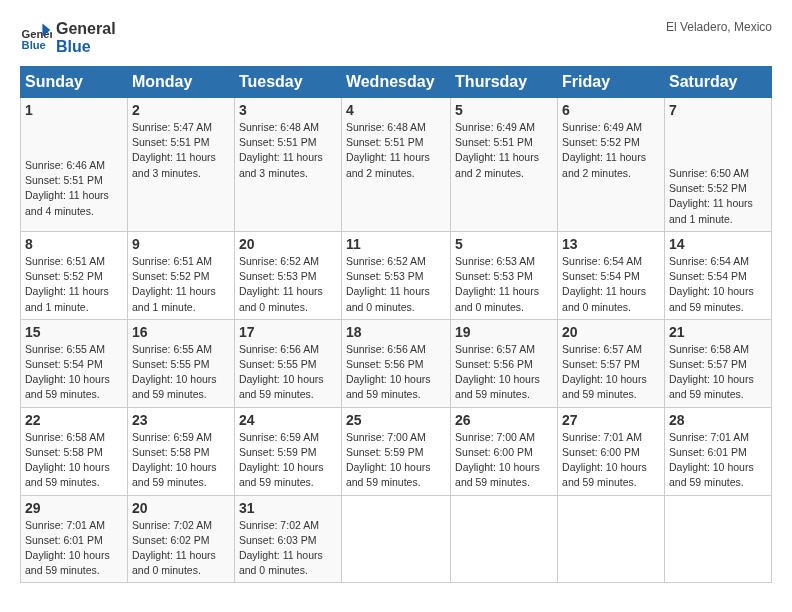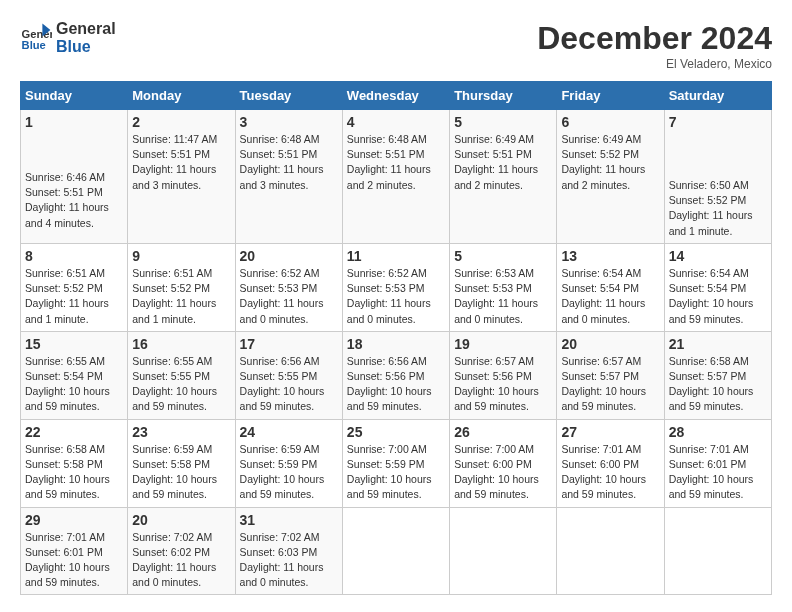--- a/index.html
+++ b/index.html
@@ -41,21 +41,21 @@
     table {
       width: 100%;
       border-collapse: collapse;
       font-size: 11px;
     }
     thead tr th {
       background-color: #2c6fad;
       color: #fff;
       padding: 6px 4px;
       text-align: left;
-      font-size: 13px;
+      font-size: 16px;
       font-weight: bold;
       border: 1px solid #2c6fad;
     }
     tbody tr td {
       border: 1px solid #ccc;
       padding: 4px 4px;
       vertical-align: top;
       font-size: 10.5px;
       color: #333;
       background: #fff;
@@ -86,21 +86,20 @@
       <text x="2" y="20" font-size="14" font-weight="bold" fill="#333">General</text>
       <text x="2" y="34" font-size="14" font-weight="bold" fill="#1a5fa8">Blue</text>
       <path d="M28 2 L38 10 L28 18 Z" fill="#1a5fa8"></path>
     </svg>
     <div>
       <div style="font-size:16px;font-weight:bold;color:#333;">General</div>
       <div style="font-size:16px;font-weight:bold;color:#1a5fa8;">Blue</div>
     </div>
   </div>
   <div class="title-block">
-    <h1>December 2024</h1>
     <h2>El Veladero, Mexico</h2>
   </div>
 </div>
 
 <table>
   <thead>
     <tr id="header-row">
         <th>Sunday</th>
         <th>Monday</th>
         <th>Tuesday</th>
@@ -113,21 +112,21 @@
   <tbody id="calendar-body">
       <tr>
         <td>
           <span class="day-num">1</span>
           <div class="day-info" style="white-space: pre-line; margin-top: 40px;">Sunrise: 6:46 AM
 Sunset: 5:51 PM
 Daylight: 11 hours and 4 minutes.</div>
         </td>
         <td>
           <span class="day-num">2</span>
-          <div class="day-info" style="white-space: pre-line;">Sunrise: 11:47 AM
+          <div class="day-info" style="white-space: pre-line;">Sunrise: 5:47 AM
 Sunset: 5:51 PM
 Daylight: 11 hours and 3 minutes.</div>
         </td>
         <td>
           <span class="day-num">3</span>
           <div class="day-info" style="white-space: pre-line;">Sunrise: 6:48 AM
 Sunset: 5:51 PM
 Daylight: 11 hours and 3 minutes.</div>
         </td>
         <td>

